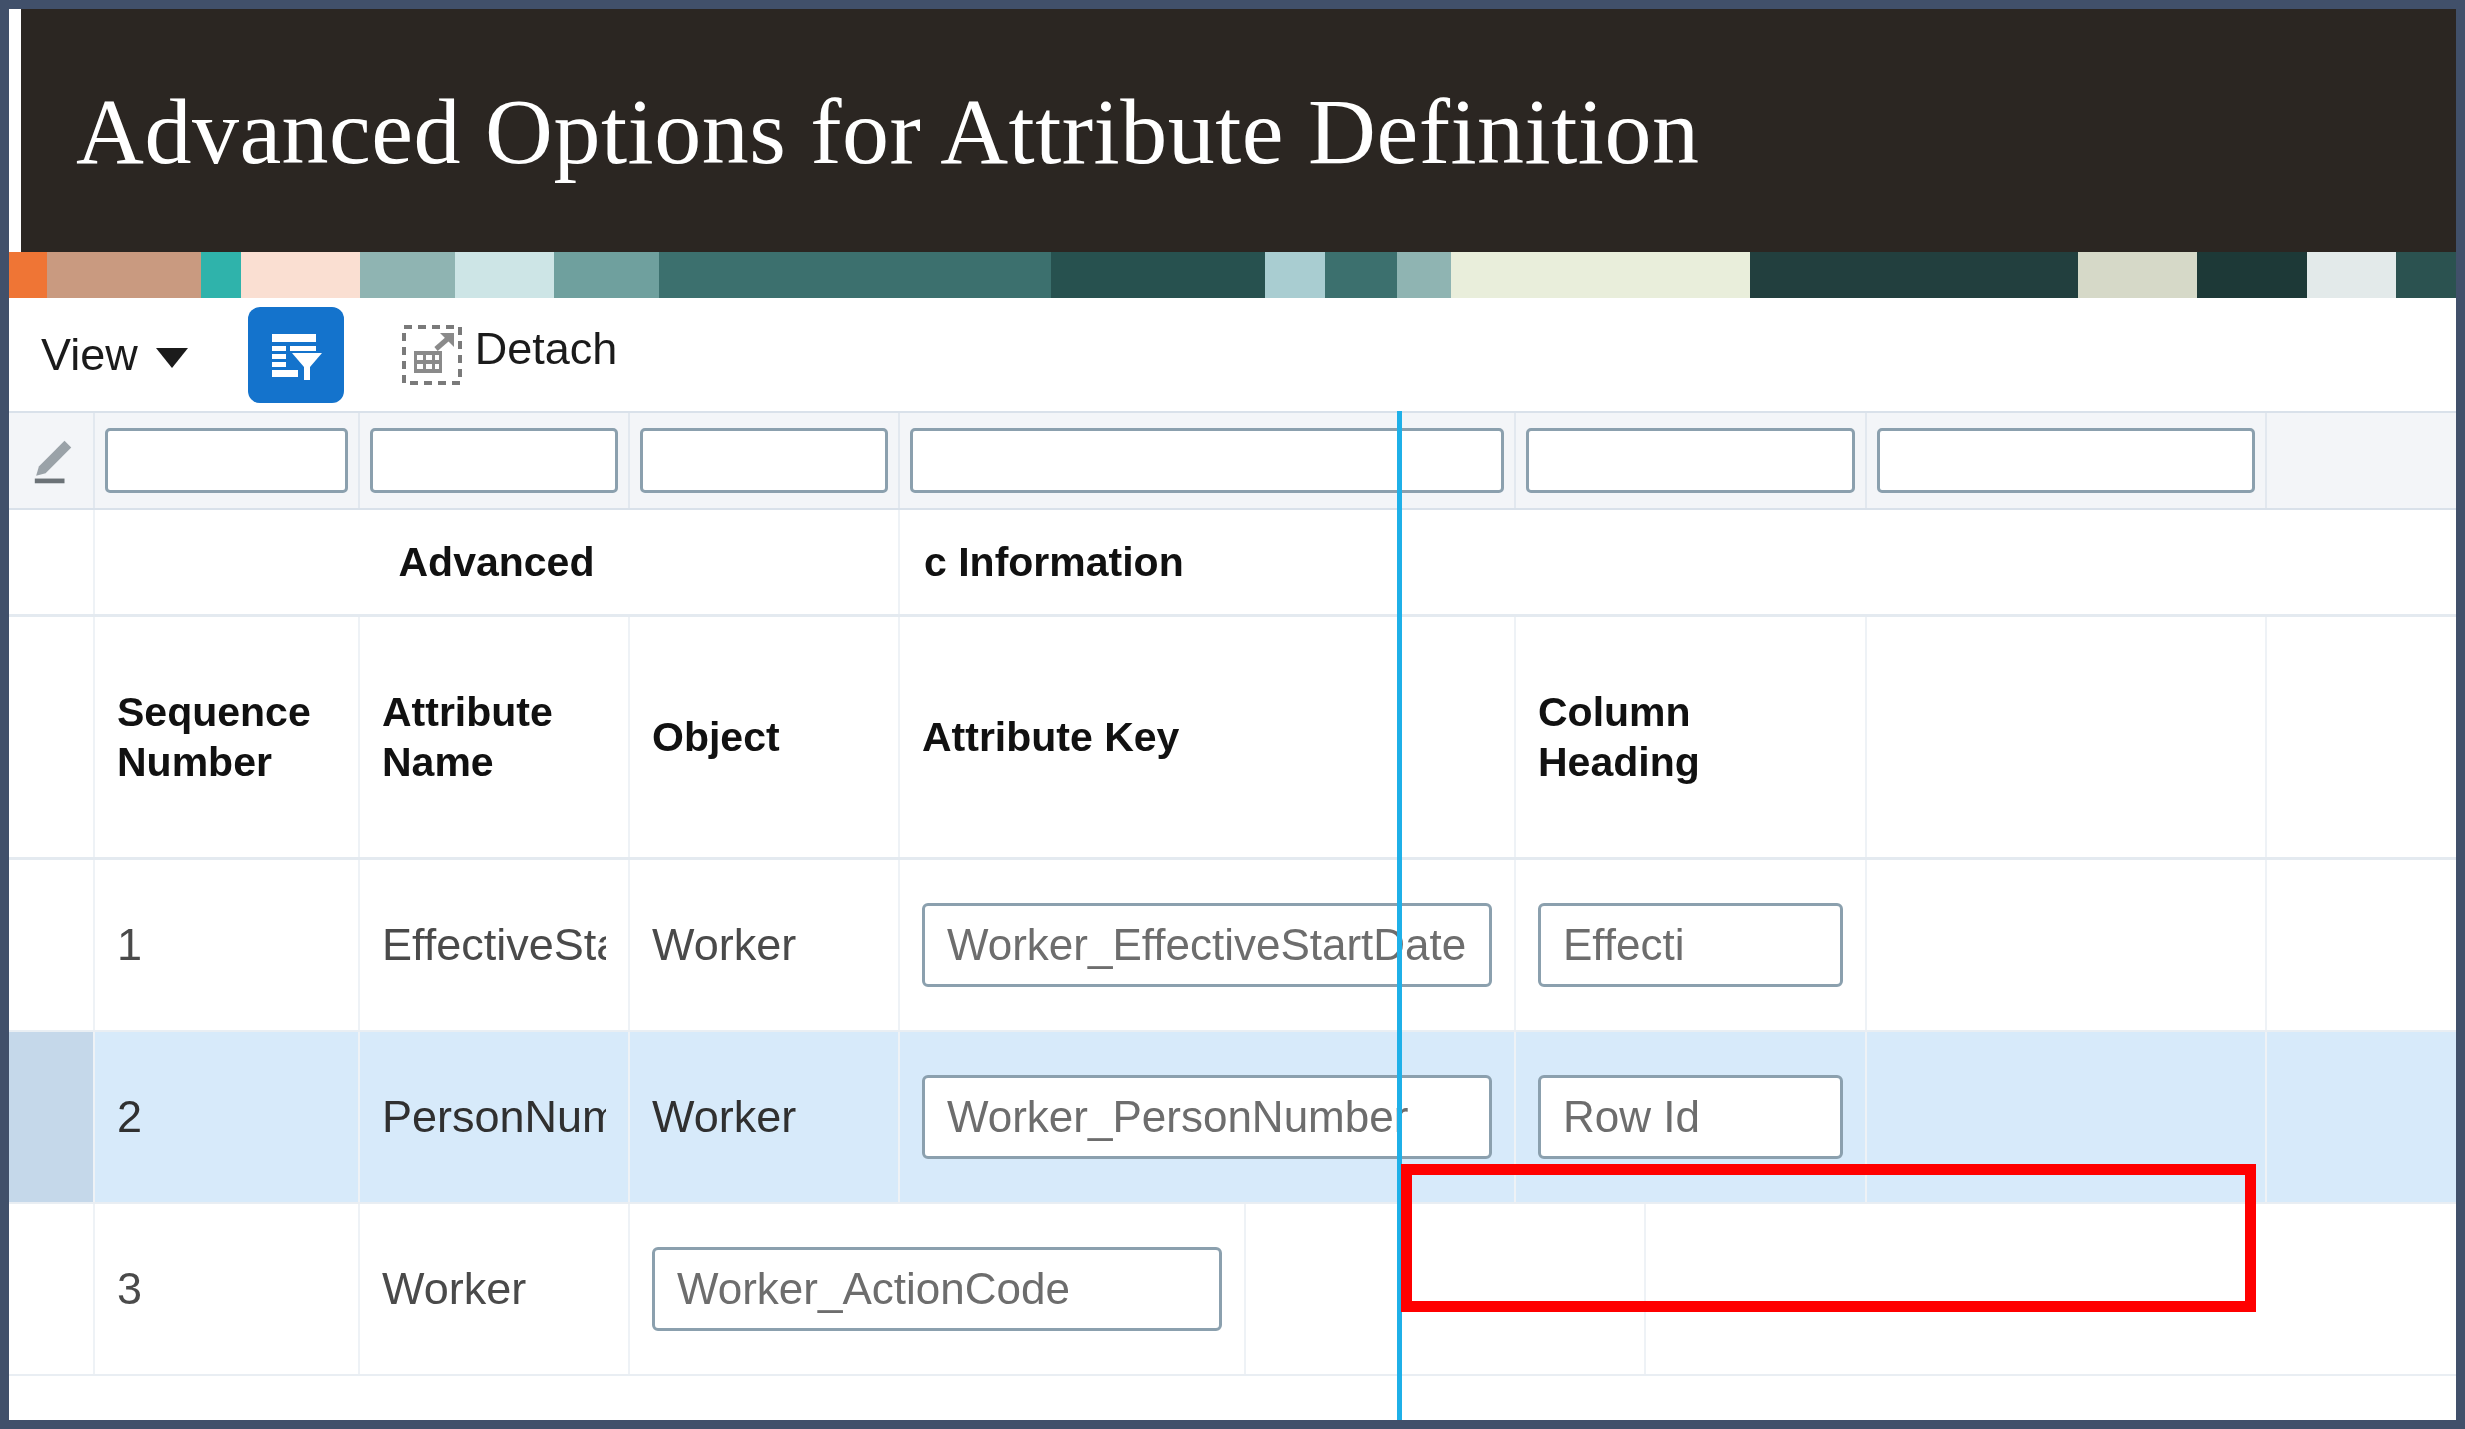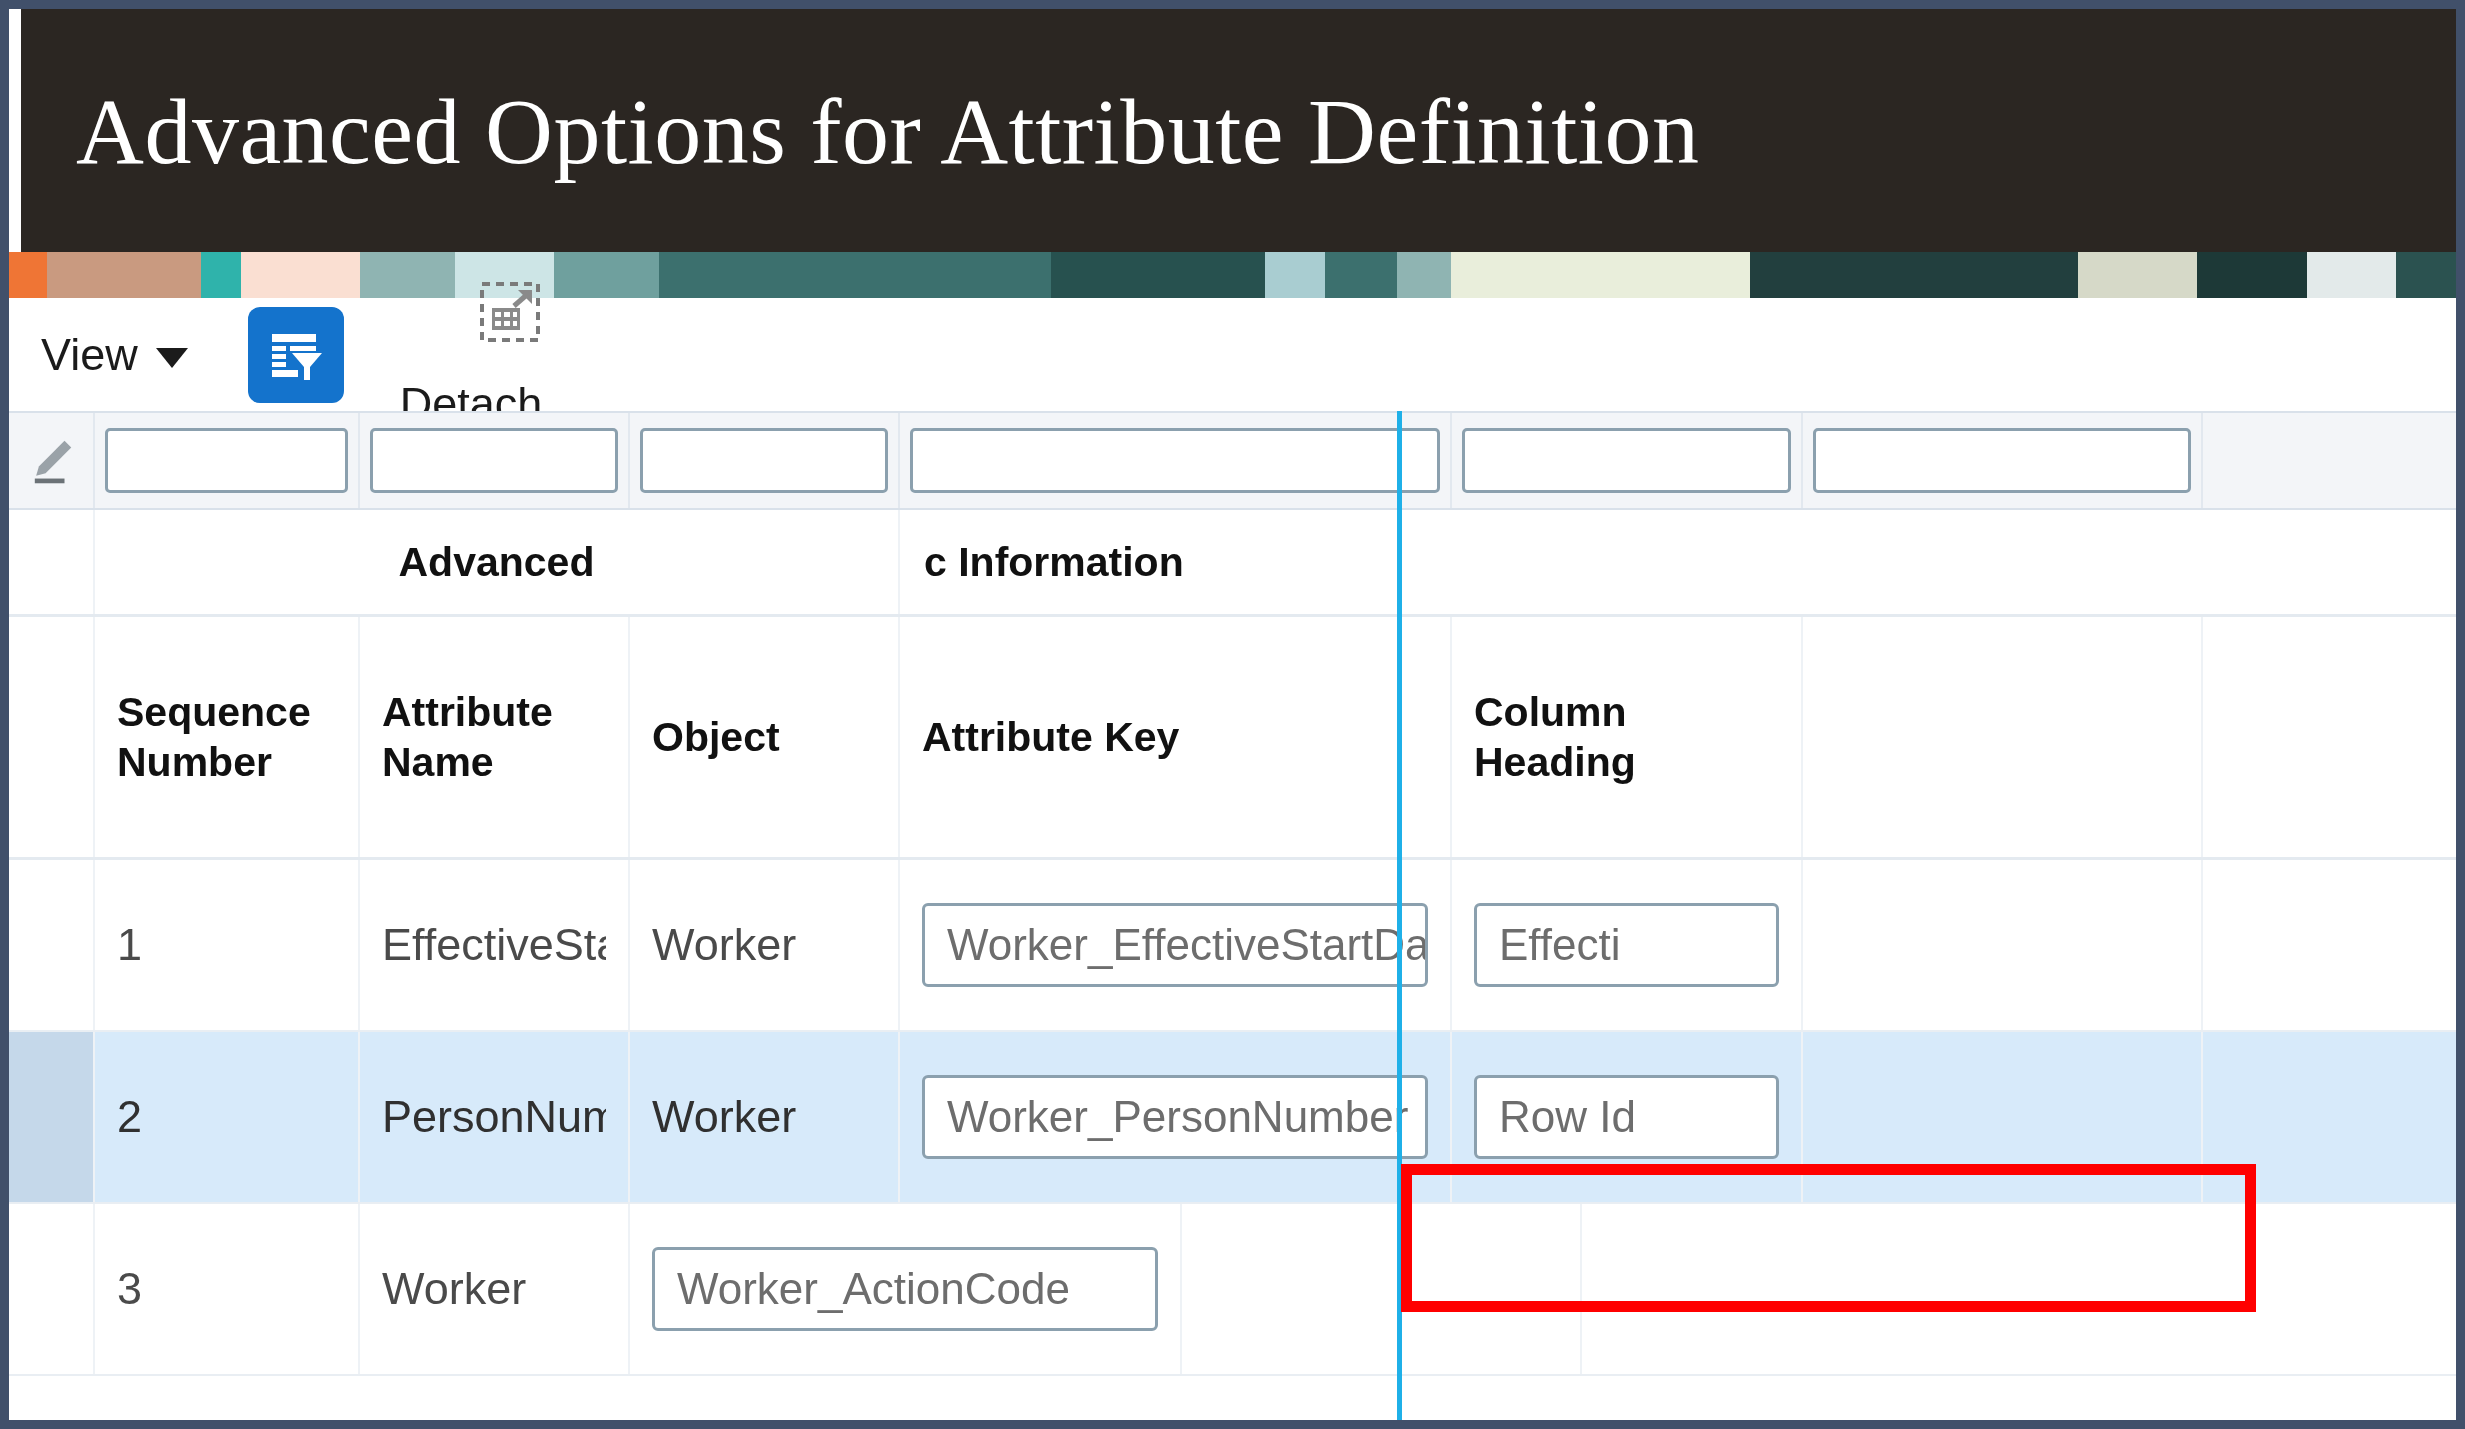--- a/index.html
+++ b/index.html
@@ -78,25 +78,24 @@
     width: 96px; height: 96px;
     background: #1473cc;
     border-radius: 12px;
     margin-left: 60px;
     display: flex; align-items: center; justify-content: center;
     cursor: pointer;
     flex: none;
   }
 
   .detach-btn {
-    display: flex; align-items: flex-end;
-    gap: 34px;
+    display: flex; align-items: flex-start;
+    gap: 11px;
     margin-left: 56px;
     cursor: pointer;
-    flex-direction: column;
   }
   .detach-btn .lbl { font-size: 45px; color: #1b1b1b; }
 
   
   .table-wrap {
     position: absolute;
     left: 0; top: 402px;
     width: 2447px; height: 1009px;
     background: #ffffff;
     overflow: hidden;
@@ -105,21 +104,21 @@
   .row {
     display: flex;
     width: 2800px;
   }
 
   
   .c-handle { width: 86px; flex: none; }
   .c-seq    { width: 265px; flex: none; }
   .c-attr   { width: 270px; flex: none; }
   .c-obj    { width: 270px; flex: none; }
-  .c-key    { width: 552px; flex: none; }
+  .c-key    { width: 616px; flex: none; }
   .c-col    { width: 351px; flex: none; }
   .c-extra  { width: 400px; flex: none; }
 
   
   .filter-row {
     height: 99px;
     background: #f3f5f8;
     border-top: 2px solid #d9e1ea;
     border-bottom: 2px solid #d9e1ea;
     align-items: center;

